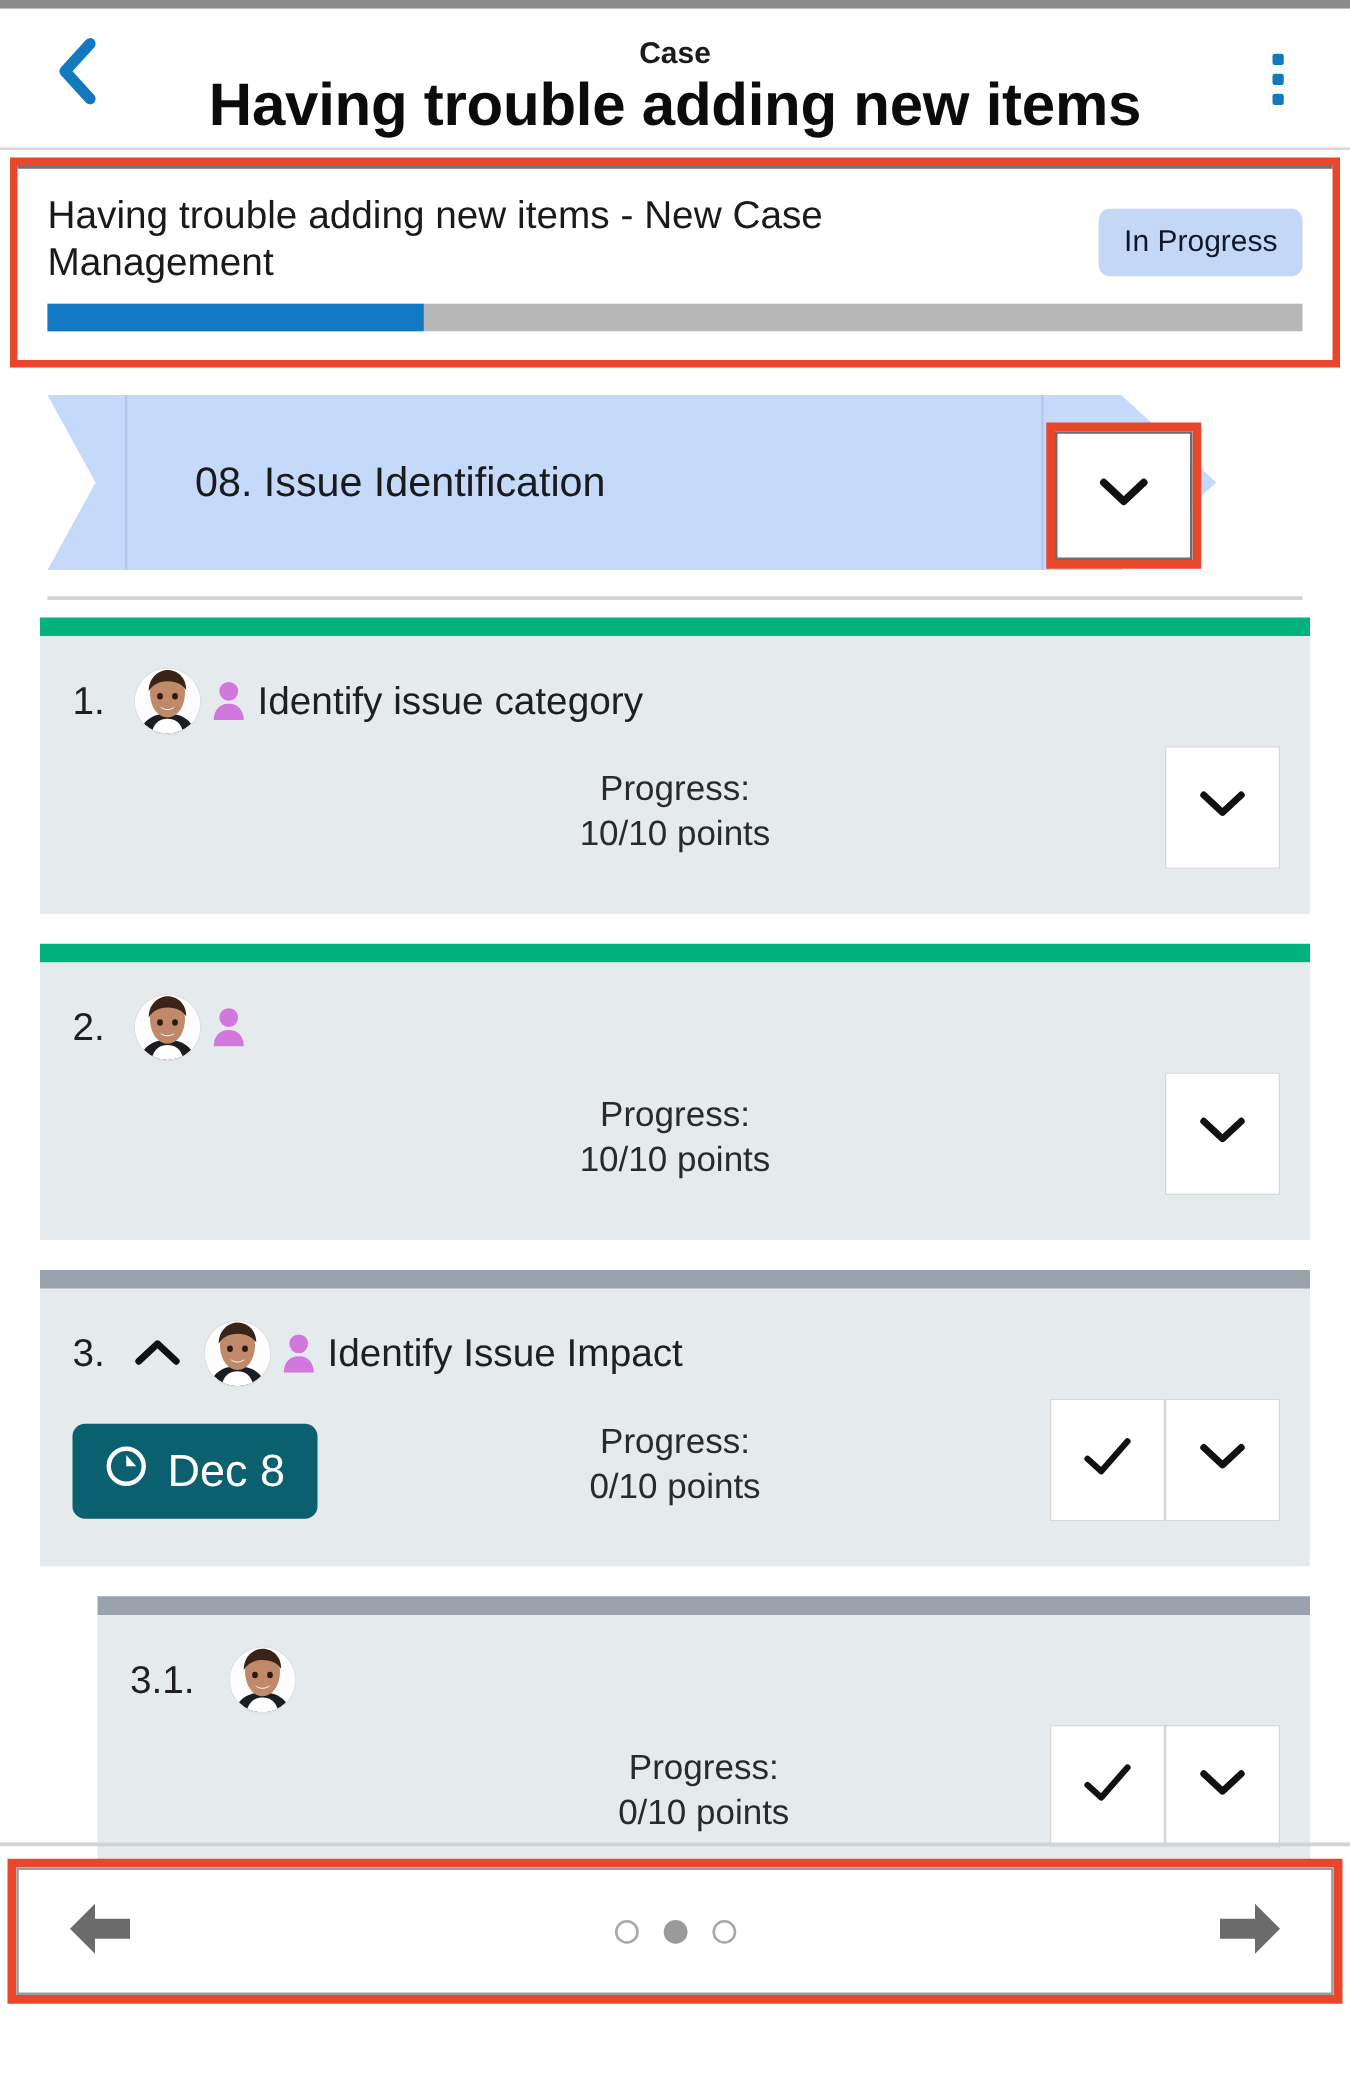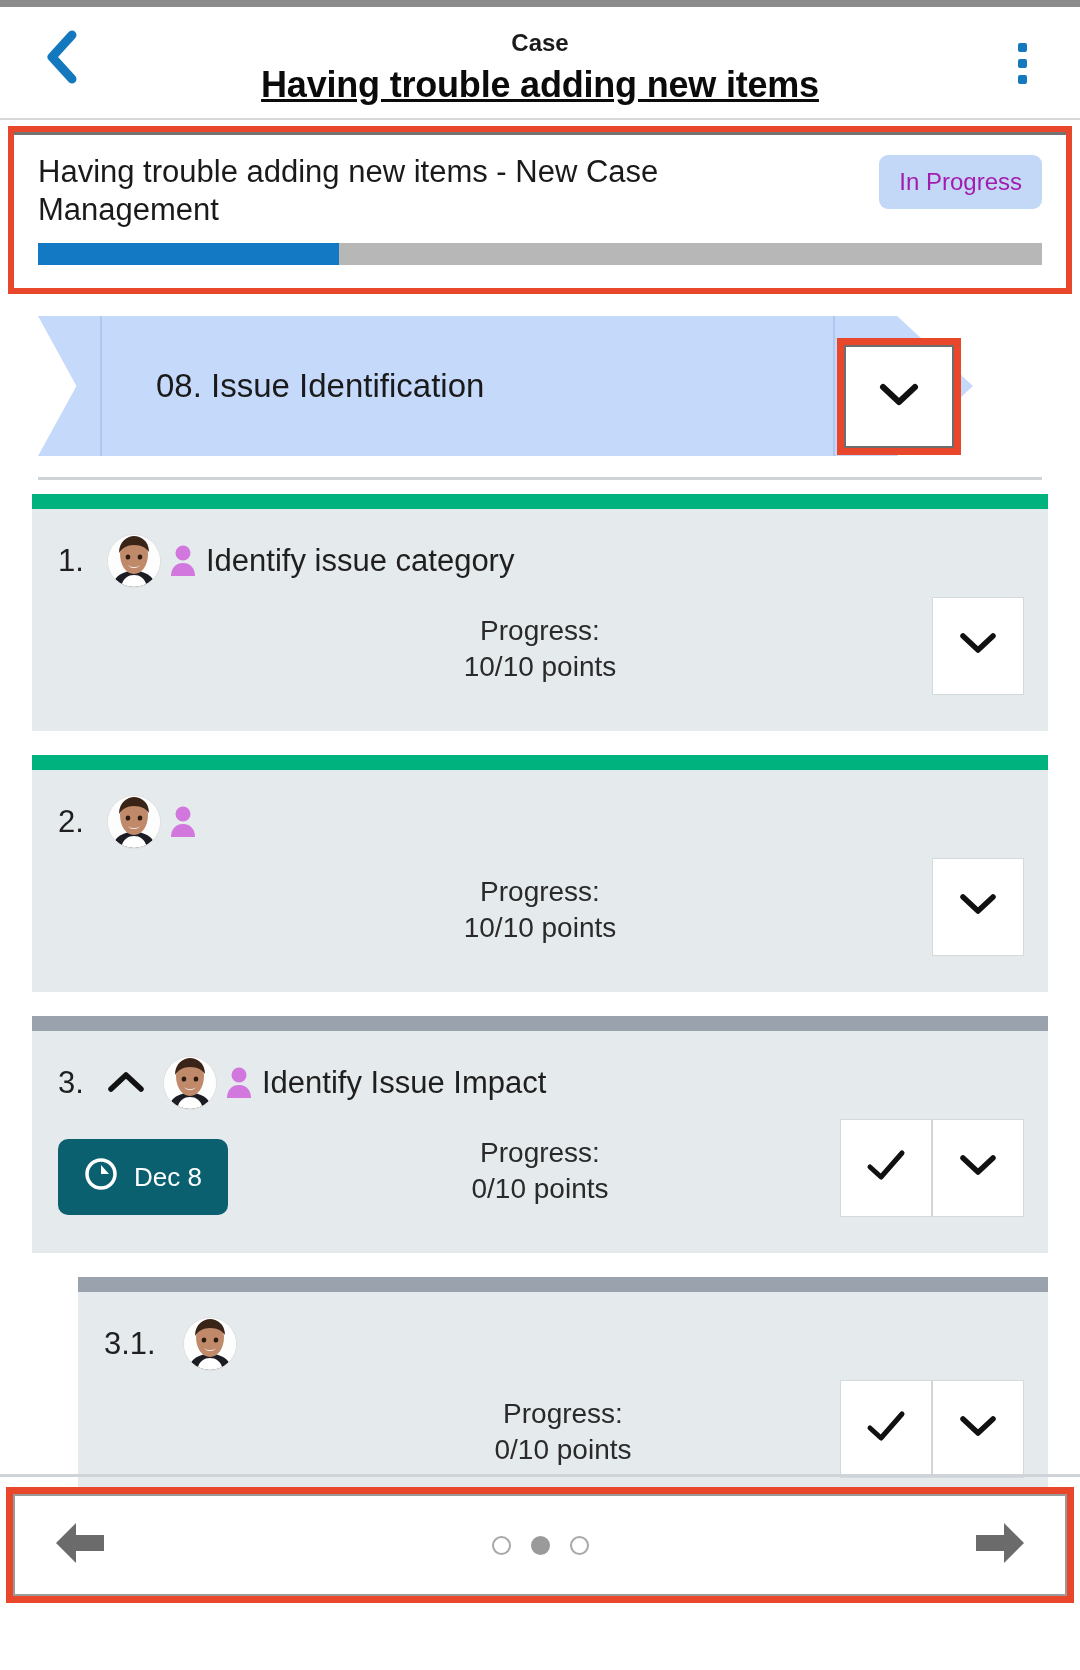--- a/index.html
+++ b/index.html
@@ -30,22 +30,22 @@
   .back-btn svg { display: block; }
   .header-center {
     position: absolute; left: 0; right: 0; top: 22px;
     text-align: center;
   }
   .header-eyebrow {
     font-size: 24px; font-weight: bold; color: #1b1b1b;
     line-height: 28px;
   }
   .header-title {
-    font-size: 36px; font-weight: bold; color: #0b0b0b;
-    line-height: 44px; margin-top: 6px; letter-spacing: -0.2px; text-decoration: underline;
+    font-size: 48px; font-weight: bold; color: #0b0b0b;
+    line-height: 44px; margin-top: 6px; letter-spacing: -0.2px;
   }
   .kebab {
     position: absolute; right: 36px; top: 28px;
     width: 44px; height: 56px; cursor: pointer;
     display: flex; flex-direction: column; align-items: center; justify-content: center;
     gap: 7px;
   }
   .kebab i { display: block; width: 9px; height: 9px; border-radius: 2px; background: #1478be; }
 
   
@@ -61,25 +61,25 @@
     padding: 18px 24px 0 24px;
     border-top: 3px solid #737373;
   }
   .summary-row { display: flex; align-items: flex-start; justify-content: space-between; }
   .summary-title {
     font-size: 31px; color: #1a1a1a; line-height: 38px;
     font-weight: 400; max-width: 770px;
   }
   .status-badge {
     flex: 0 0 auto;
-    background: #c3d8f7; color: #a21caf;
+    background: #c3d8f7; color: #0f172a;
     border-radius: 9px;
     font-size: 24px; line-height: 28px;
     padding: 13px 20px;
-    margin-top: 2px;
+    margin-top: 14px;
     white-space: nowrap;
   }
   .summary-progress-label {
     font-size: 26px; color: #8a8a8a; margin-top: 12px; line-height: 32px;
   }
   .progress-track {
     margin-top: 14px;
     height: 22px; width: 100%;
     background: #b7b7b7;
   }
@@ -158,21 +158,21 @@
   .person-icon { margin-right: 10px; display: flex; align-items: center; }
   .task-name { font-size: 31px; color: #1f1f1f; line-height: 38px; }
 
   .task-meta { position: relative; margin-top: 26px; min-height: 96px; }
   .date-chip {
     position: absolute; left: 26px; top: 4px;
     background: #0b6070; color: #ffffff;
     border-radius: 10px;
     height: 76px; padding: 0 26px;
     display: flex; align-items: center; gap: 16px;
-    font-size: 26px;
+    font-size: 36px;
     cursor: pointer;
   }
   .progress-block {
     position: absolute; left: 0; right: 0; top: 0;
     text-align: center;
     font-size: 28px; color: #2a2a2a; line-height: 36px;
   }
   .progress-block .ptext { display: block; }
   .action-group {
     position: absolute; right: 24px; top: -16px;

